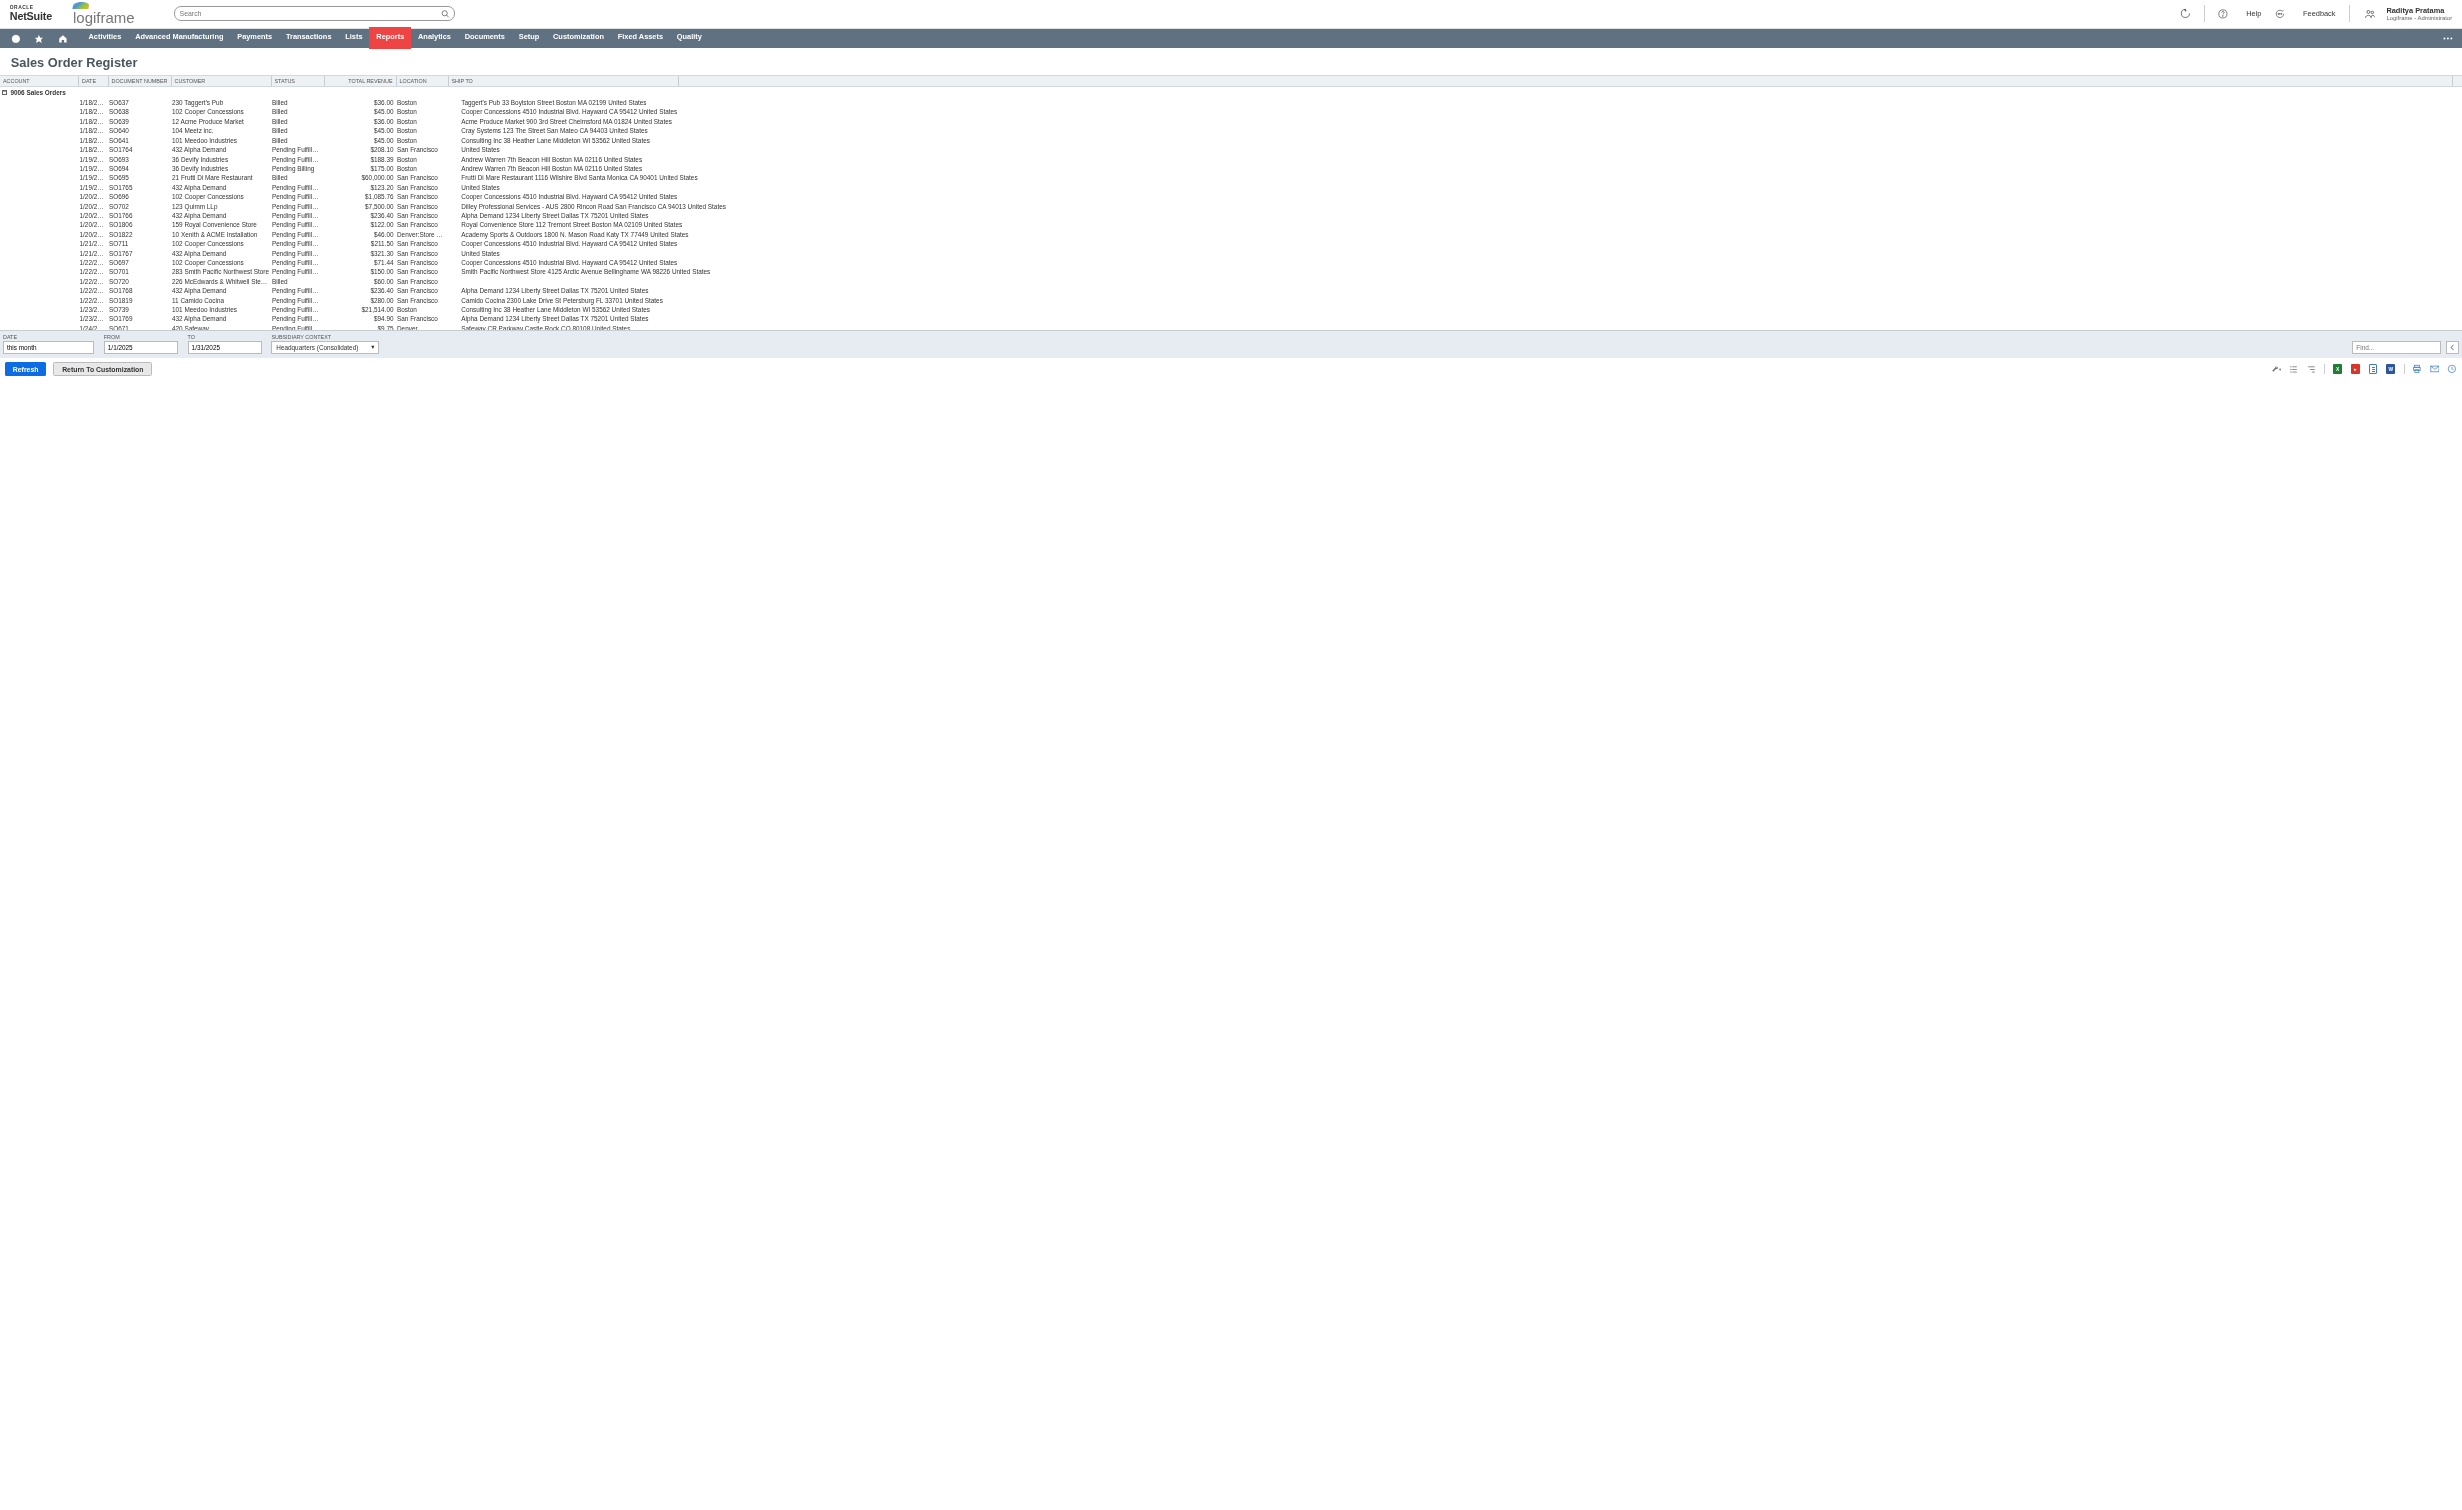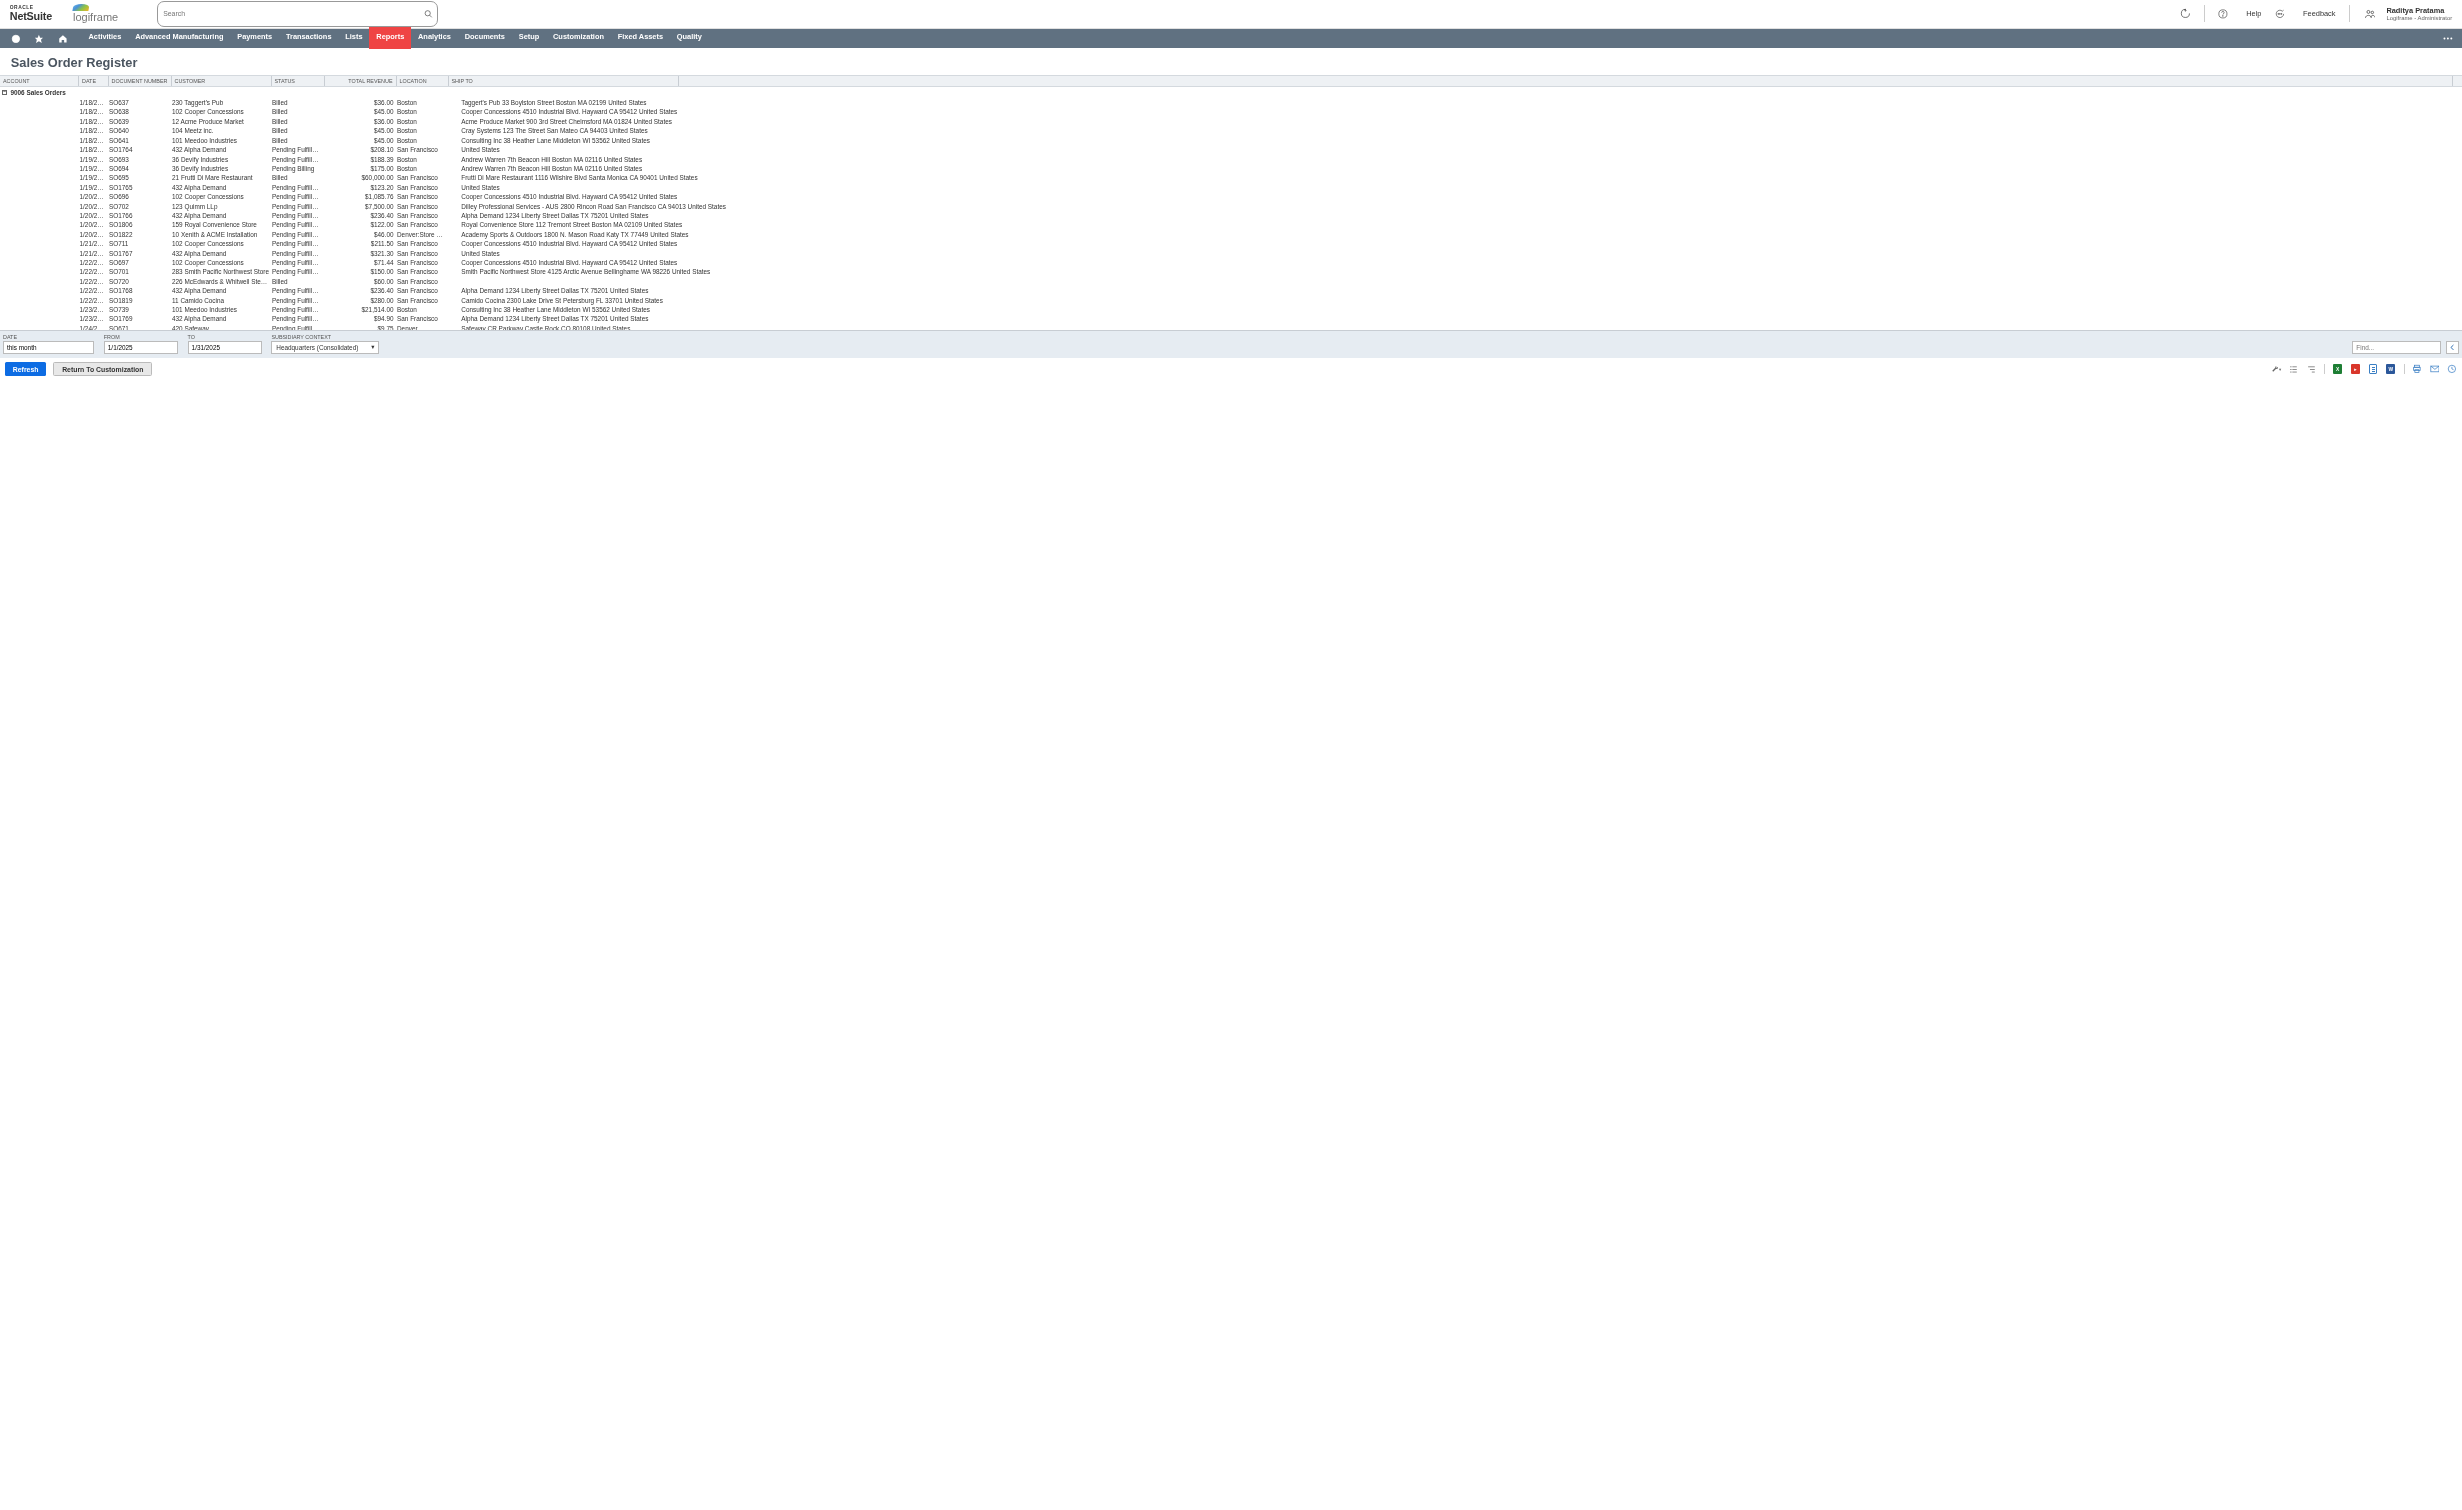--- a/index.html
+++ b/index.html
@@ -4,23 +4,23 @@
 <style>
   * { box-sizing: border-box; margin: 0; padding: 0; }
   body { font-family: Arial, Helvetica, sans-serif; font-size: 6.4px; color: #333; background: #fff; overflow: hidden; }
   .top-bar { display: flex; align-items: center; height: 28.6px; padding: 0 9.8px; border-bottom: 0.5px solid #e0e0e0; }
   .logo-block { display: flex; align-items: center; gap: 21px; }
   .oracle-logo { display: flex; flex-direction: column; line-height: 1; }
   .oracle-text { font-size: 4.9px; font-weight: bold; letter-spacing: 0.5px; color: #333; }
   .netsuite-text { font-size: 10.8px; font-weight: 600; color: #333; letter-spacing: -0.2px; }
   .logiframe-logo { display:flex; flex-direction:column; align-items:flex-start; }
   .logiframe-swoosh { width:15.8px; height:6.9px; background: linear-gradient(135deg,#6ec1e4 0%,#4a90d9 30%,#8bc34a 60%,#f0b429 100%); border-radius: 50% 50% 0 0; transform: skewX(-10deg);}
-  .logiframe-text { font-size:11px; color:#777; font-weight:500;}
+  .logiframe-text { font-size:15px; color:#777; font-weight:500;}
   .search-wrap { flex: 0 0 auto; margin-left: 39px; position: relative; }
-  .search-input { width: 281px; height: 26px; border: 0.5px solid #999; border-radius: 7px; padding: 0 18.7px 0 4.9px; font-size: 6.9px; }
+  .search-input { width: 281px; height: 15px; border: 0.5px solid #999; border-radius: 7px; padding: 0 18.7px 0 4.9px; font-size: 6.9px; }
   .search-ico { position:absolute; right:4.9px; top:50%; transform:translateY(-50%); color:#555; }
   .top-right { margin-left:auto; display:flex; align-items:center; gap:13.8px; }
   .tr-item { display:flex; align-items:center; gap:18px; color:#333; font-size:7.4px; cursor:pointer;}
   .tr-sep { width:0.5px; height:16.7px; background:#ccc;}
   .user-block { display:flex; align-items:center; gap:11px;}
   .user-name { font-weight:bold; font-size:7.4px;}
   .user-role { font-size:5.9px; color:#666;}
   .nav-bar { height:19.7px; background:#607181; display:flex; align-items:center; color:#fff; padding:0 0 0 10.8px; position:relative;}
   .nav-icons { display:flex; gap:13.8px; align-items:center; padding-right:13.8px;}
   .nav-icons svg, .nav-icons .nav-ico { fill:#fff; color:#fff; }

